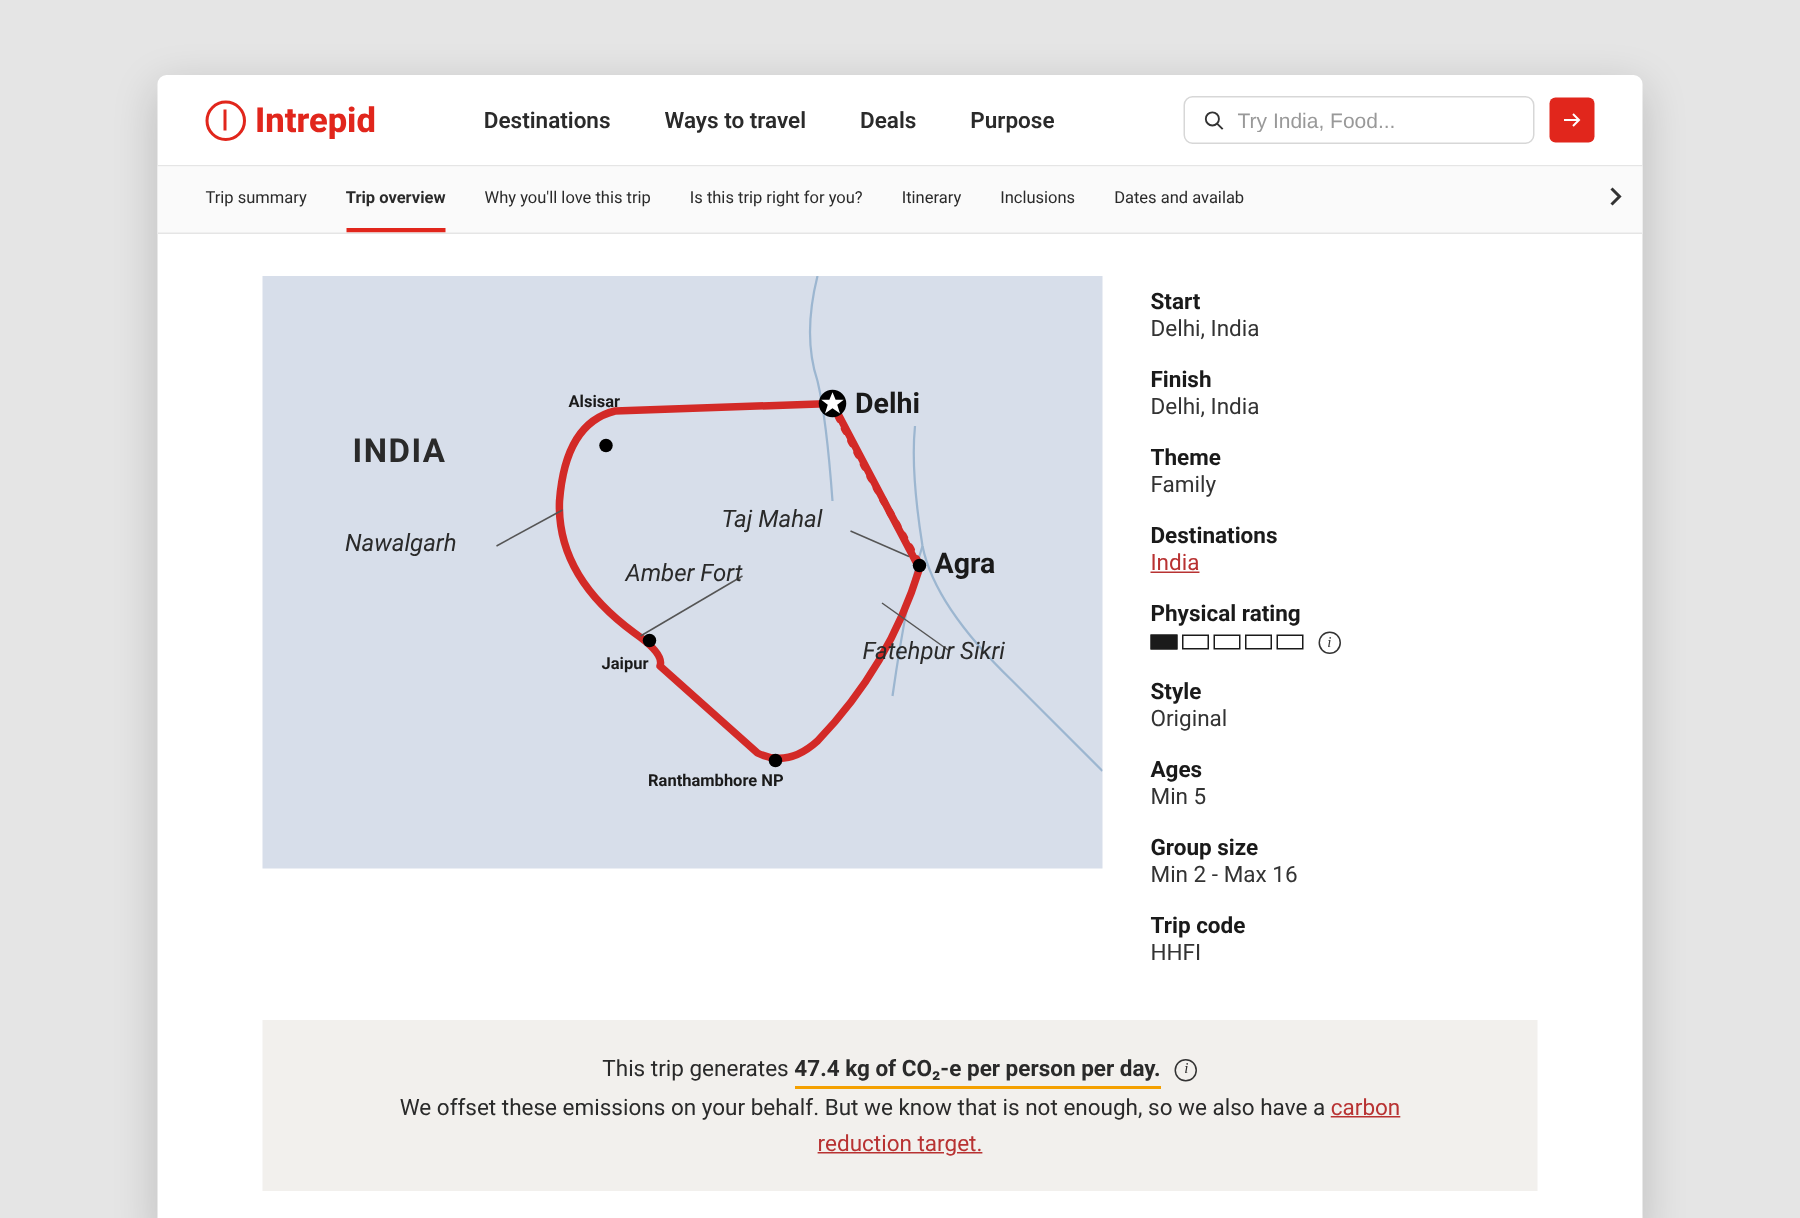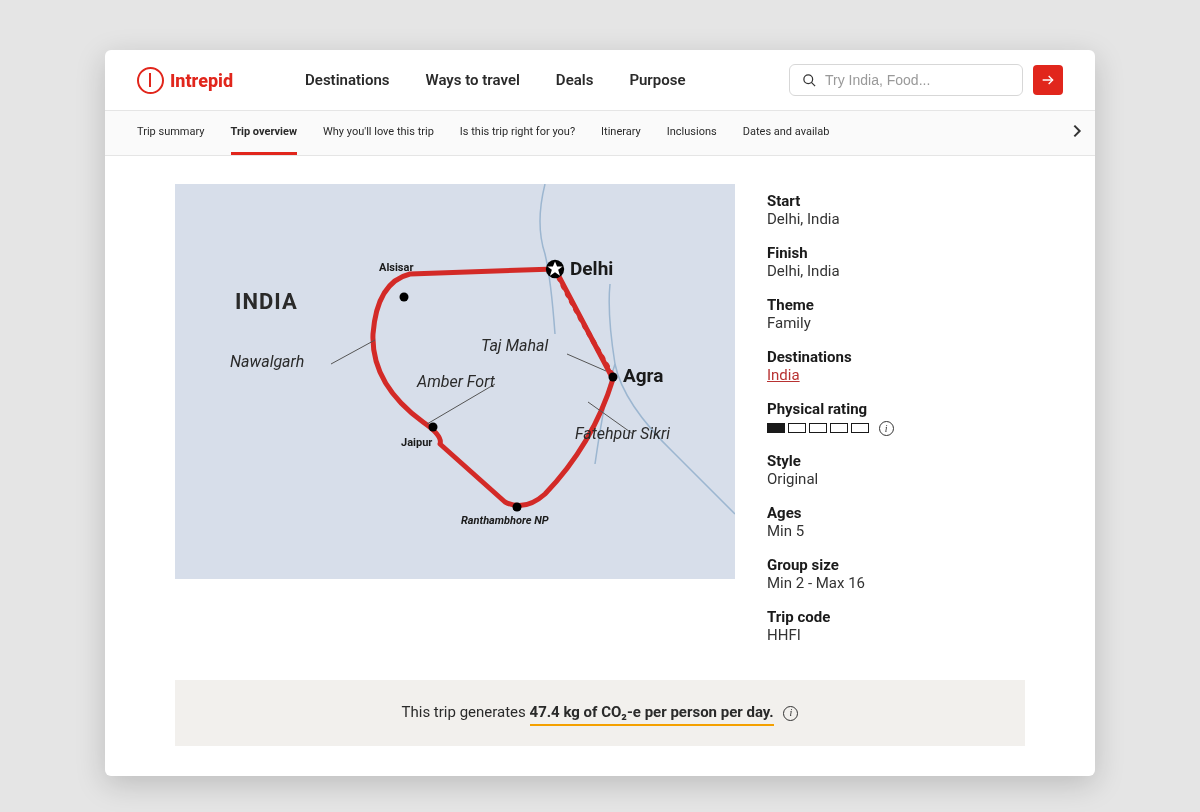--- a/index.html
+++ b/index.html
@@ -24,21 +24,21 @@
     padding: 14px 32px 14px 32px;
     gap: 24px;
     border-bottom: 1px solid #e5e5e5;
   }
   .logo {
     display: flex;
     align-items: center;
     gap: 6px;
     color: #e1261c;
     font-weight: 800;
-    font-size: 18px;
+    font-size: 23px;
   }
   .logo-circle {
     width: 27px;
     height: 27px;
     border: 2.5px solid #e1261c;
     border-radius: 50%;
     position: relative;
   }
   .logo-circle::after {
     content: "";
@@ -339,21 +339,21 @@
         <span class="map-point" style="left:229px; top:113px;"></span>
         <span class="map-label" style="left:204px; top:77px;">Alsisar</span>
 
         <span class="map-point" style="left:438px; top:193px;"></span>
         <span class="map-label" style="left:448px; top:180px; font-size:19px;">Agra</span>
 
         <span class="map-point" style="left:258px; top:243px;"></span>
         <span class="map-label" style="left:226px; top:252px;">Jaipur</span>
 
         <span class="map-point" style="left:342px; top:323px;"></span>
-        <span class="map-label" style="left:286px; top:330px;font-style:italic;">Ranthambhore NP</span>
+        <span class="map-label" style="left:257px; top:330px;">Ranthambhore NP</span>
 
         <span class="map-small-label" style="left:55px; top:168px;">Nawalgarh</span>
         <span class="map-small-label" style="left:242px; top:188px;">Amber Fort</span>
         <span class="map-small-label" style="left:306px; top:152px;text-align:center;">Taj Mahal</span>
         <span class="map-small-label" style="left:400px; top:240px;">Fatehpur Sikri</span>
 
         <span class="train-icon" style="left:428px; top:113px;">
           <svg width="24" height="26" viewBox="0 0 24 26" fill="currentColor">
               <rect x="4" y="2" width="16" height="17" rx="3"></rect>
               <rect x="6.5" y="5" width="11" height="6" rx="1" fill="#d7deea"></rect>
@@ -412,16 +412,20 @@
         </div>
       </div>
     </div>
 
     <div class="carbon-box">
       <div>
         <span>This trip generates </span>
         <span class="carbon-highlight">47.4 kg of CO₂-e per person per day.</span>
         <span class="info-circle" style="margin-left:6px;">i</span>
       </div>
+      <div>
+        <span>We offset these emissions on your behalf. But we know that is not enough, so we also have a </span>
+        <a href="#">carbon reduction target.</a>
+      </div>
     </div>
   </div>
 
 </div>
 
 </body></html>

